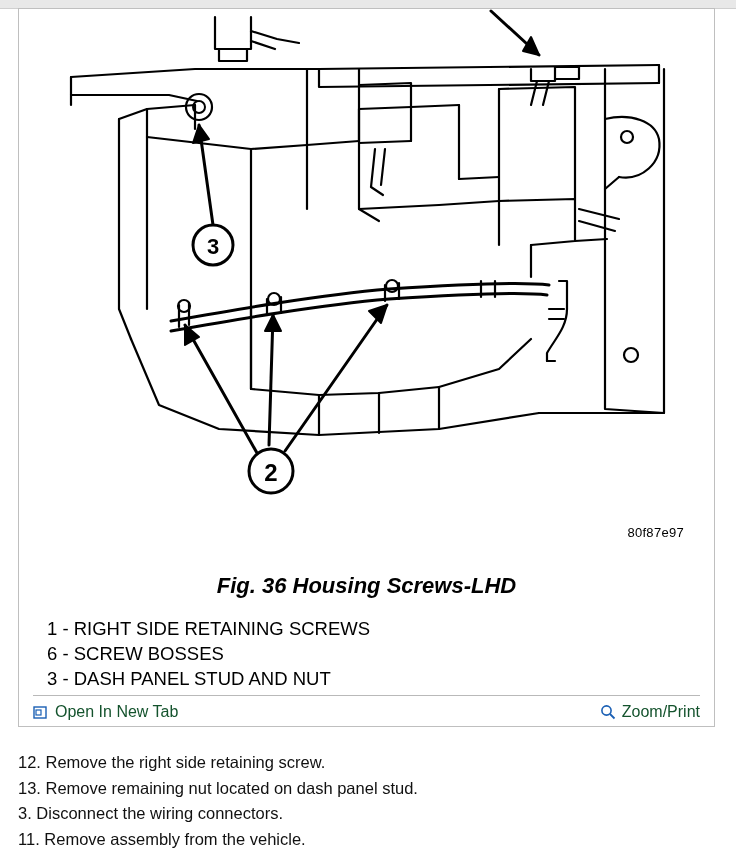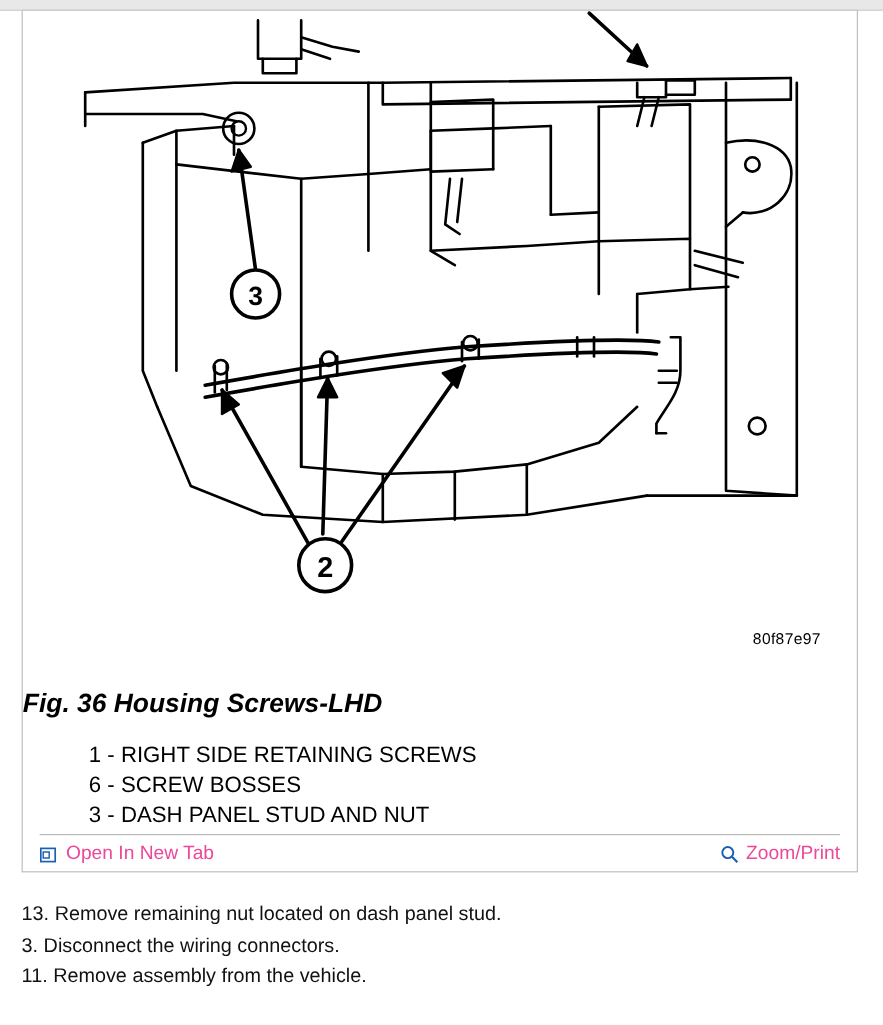--- a/index.html
+++ b/index.html
@@ -47,32 +47,31 @@
     font-size: 13px;
     color: #000;
     letter-spacing: 0.3px;
     margin-top: 12px;
   }
   .fig-title {
     position: absolute;
     left: 0;
     top: 564px;
     width: 695px;
-    text-align: left;
+    text-align: center;
     font-size: 22px;
     font-weight: bold;
     font-style: italic;
     font-family: "Liberation Sans", sans-serif;
   }
   .legend {
     position: absolute;
     left: 28px;
     top: 607px;
     width: 640px;
-    margin-left: 27px;
   }
   .legend-line {
     font-size: 18.5px;
     line-height: 25px;
     font-family: "Liberation Sans", sans-serif;
     color: #000;
     white-space: pre;
   }
   .panel-divider {
     position: absolute;
@@ -102,21 +101,21 @@
     position: absolute;
     right: 14px;
     top: 0;
     display: flex;
     align-items: center;
     gap: 6px;
     cursor: pointer;
     justify-content: space-between;
   }
   .link-text {
-    color: #ec4899;
+    color: #14532d;
     font-size: 16px;
     font-family: "Liberation Sans", sans-serif;
   }
   .icon-newtab svg, .icon-zoom svg { display: block; }
   .steps {
     position: absolute;
     left: 18px;
     top: 750px;
     width: 700px;
   }
@@ -279,16 +278,17 @@
           <line x1="10" y1="10" x2="14.5" y2="14.5" stroke="#1a5fb4" stroke-width="1.8"></line>
         </svg>
       </span>
       <span class="link-text">Zoom/Print</span>
     </div>
   </div>
 
 </div>
 
 <div class="steps">
+  <div class="step-line">12. Remove the right side retaining screw.</div>
   <div class="step-line">13. Remove remaining nut located on dash panel stud.</div>
   <div class="step-line">3. Disconnect the wiring connectors.</div>
   <div class="step-line">11. Remove assembly from the vehicle.</div>
 </div>
 
 </body></html>

